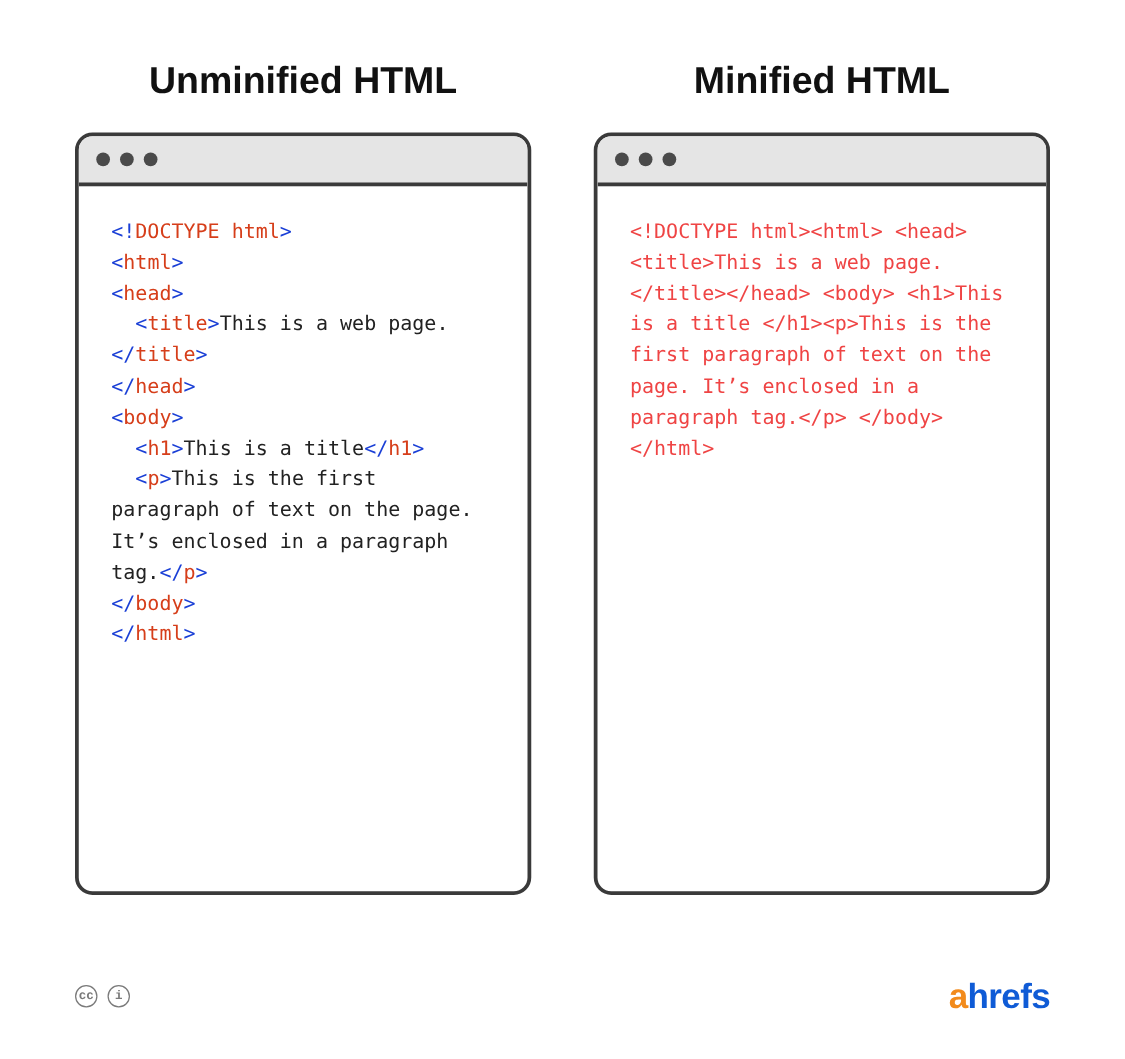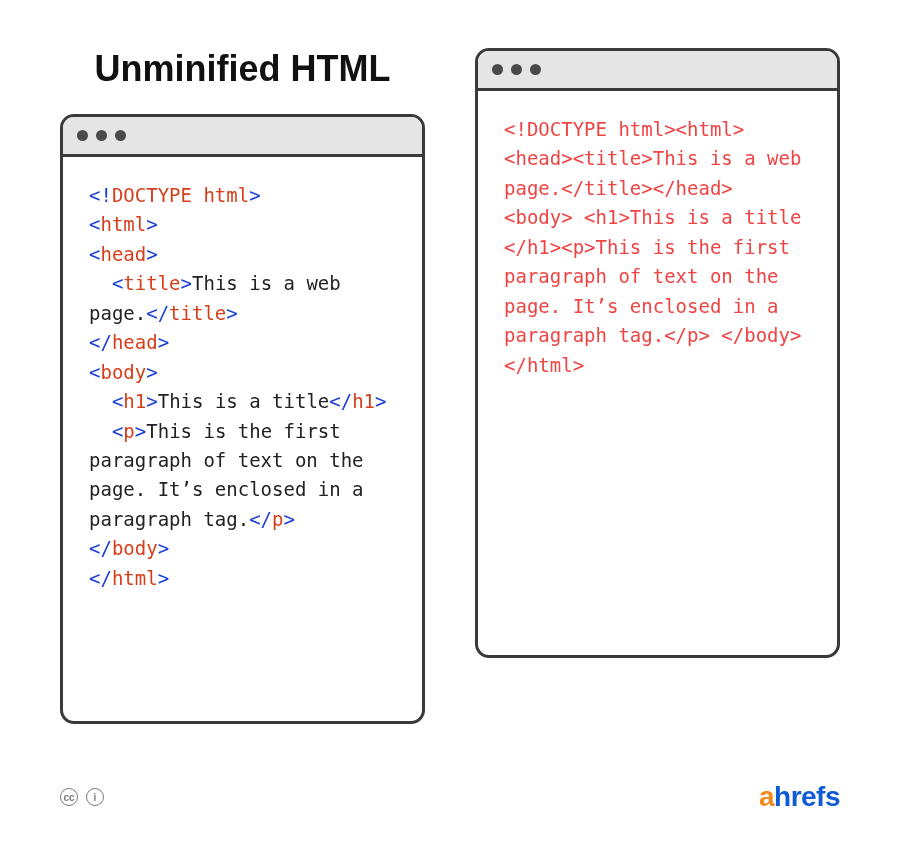--- a/index.html
+++ b/index.html
@@ -1,20 +1,20 @@
 <!DOCTYPE html>
 <html><head>
 <meta charset="utf-8">
 <style>
   * { box-sizing: border-box; margin: 0; padding: 0; }
   html, body { width: 900px; height: 847px; background: #ffffff; font-family: "Segoe UI", Arial, sans-serif; }
   .page { width: 900px; height: 847px; padding: 48px 60px 40px 60px; position: relative; }
   .cols { display: flex; gap: 50px; }
   .col { flex: 1; display: flex; flex-direction: column; align-items: center; }
-  .col-title { font-size: 36px; font-weight: 700; color: #111; margin-bottom: 24px; letter-spacing: 0px; }
+  .col-title { font-size: 30px; font-weight: 700; color: #111; margin-bottom: 24px; letter-spacing: 0px; }
   .window {
     width: 100%;
     border: 3px solid #3a3a3a;
     border-radius: 14px;
     background: #ffffff;
     overflow: hidden;
     display: flex;
     flex-direction: column;
     height: 610px;
   }
@@ -25,41 +25,41 @@
     display: flex;
     align-items: center;
     padding-left: 14px;
     gap: 8px;
   }
   .dot { width: 11px; height: 11px; border-radius: 50%; background: #4a4a4a; }
   .codearea {
     flex: 1;
     padding: 24px 26px;
     font-family: "Consolas", "Menlo", "DejaVu Sans Mono", monospace;
-    font-size: 19px;
+    font-size: 16px;
     line-height: 1.55;
     color: #222;
     white-space: pre-wrap;
     word-wrap: break-word;
   }
   .codearea .b { color: #1a3fd6; }   
   .codearea .t { color: #d63e1a; }   
   .codearea .k { color: #222; }      
   .minified { color: #ef4444; }
   .footer {
     position: absolute;
     left: 60px; right: 60px; bottom: 34px;
     display: flex; align-items: center; justify-content: space-between;
     font-size: 13px; color: #7a7a7a;
   }
   .footer-left { display: flex; align-items: center; gap: 8px; }
   .cc-badge {
     display: inline-flex; align-items: center; justify-content: center;
     width: 18px; height: 18px; border: 1.5px solid #7a7a7a; border-radius: 50%;
-    font-size: 10px; font-weight: 700; color: #7a7a7a;
+    font-size: 10px; font-weight: 700; color: #7a7a7a; font-family: Liberation Mono, monospace;
   }
   .brand { font-size: 28px; font-weight: 800; letter-spacing: -0.5px; }
   .brand .o { color: #f28b1c; }
   .brand .r { color: #0f5bd6; }
 </style>
 </head>
 <body>
 
 <div class="page">
   <div class="cols">
@@ -79,20 +79,21 @@
 <span class="b">&lt;/</span><span class="t">head</span><span class="b">&gt;</span>
 <span class="b">&lt;</span><span class="t">body</span><span class="b">&gt;</span>
   <span class="b">&lt;</span><span class="t">h1</span><span class="b">&gt;</span><span class="k">This is a title</span><span class="b">&lt;/</span><span class="t">h1</span><span class="b">&gt;</span>
   <span class="b">&lt;</span><span class="t">p</span><span class="b">&gt;</span><span class="k">This is the first paragraph of text on the page. It’s enclosed in a paragraph tag.</span><span class="b">&lt;/</span><span class="t">p</span><span class="b">&gt;</span>
 <span class="b">&lt;/</span><span class="t">body</span><span class="b">&gt;</span>
 <span class="b">&lt;/</span><span class="t">html</span><span class="b">&gt;</span></div>
       </div>
     </div>
 
     <div class="col">
+      <div class="col-title">Minified HTML</div>
       <div class="window">
         <div class="titlebar">
           <span class="dot"></span>
           <span class="dot"></span>
           <span class="dot"></span>
         </div>
         <div class="codearea minified">&lt;!DOCTYPE html&gt;&lt;html&gt; &lt;head&gt;&lt;title&gt;This is a web page.&lt;/title&gt;&lt;/head&gt; &lt;body&gt; &lt;h1&gt;This is a title &lt;/h1&gt;&lt;p&gt;This is the first paragraph of text on the page. It’s enclosed in a paragraph tag.&lt;/p&gt; &lt;/body&gt;&lt;/html&gt;</div>
       </div>
     </div>
 

